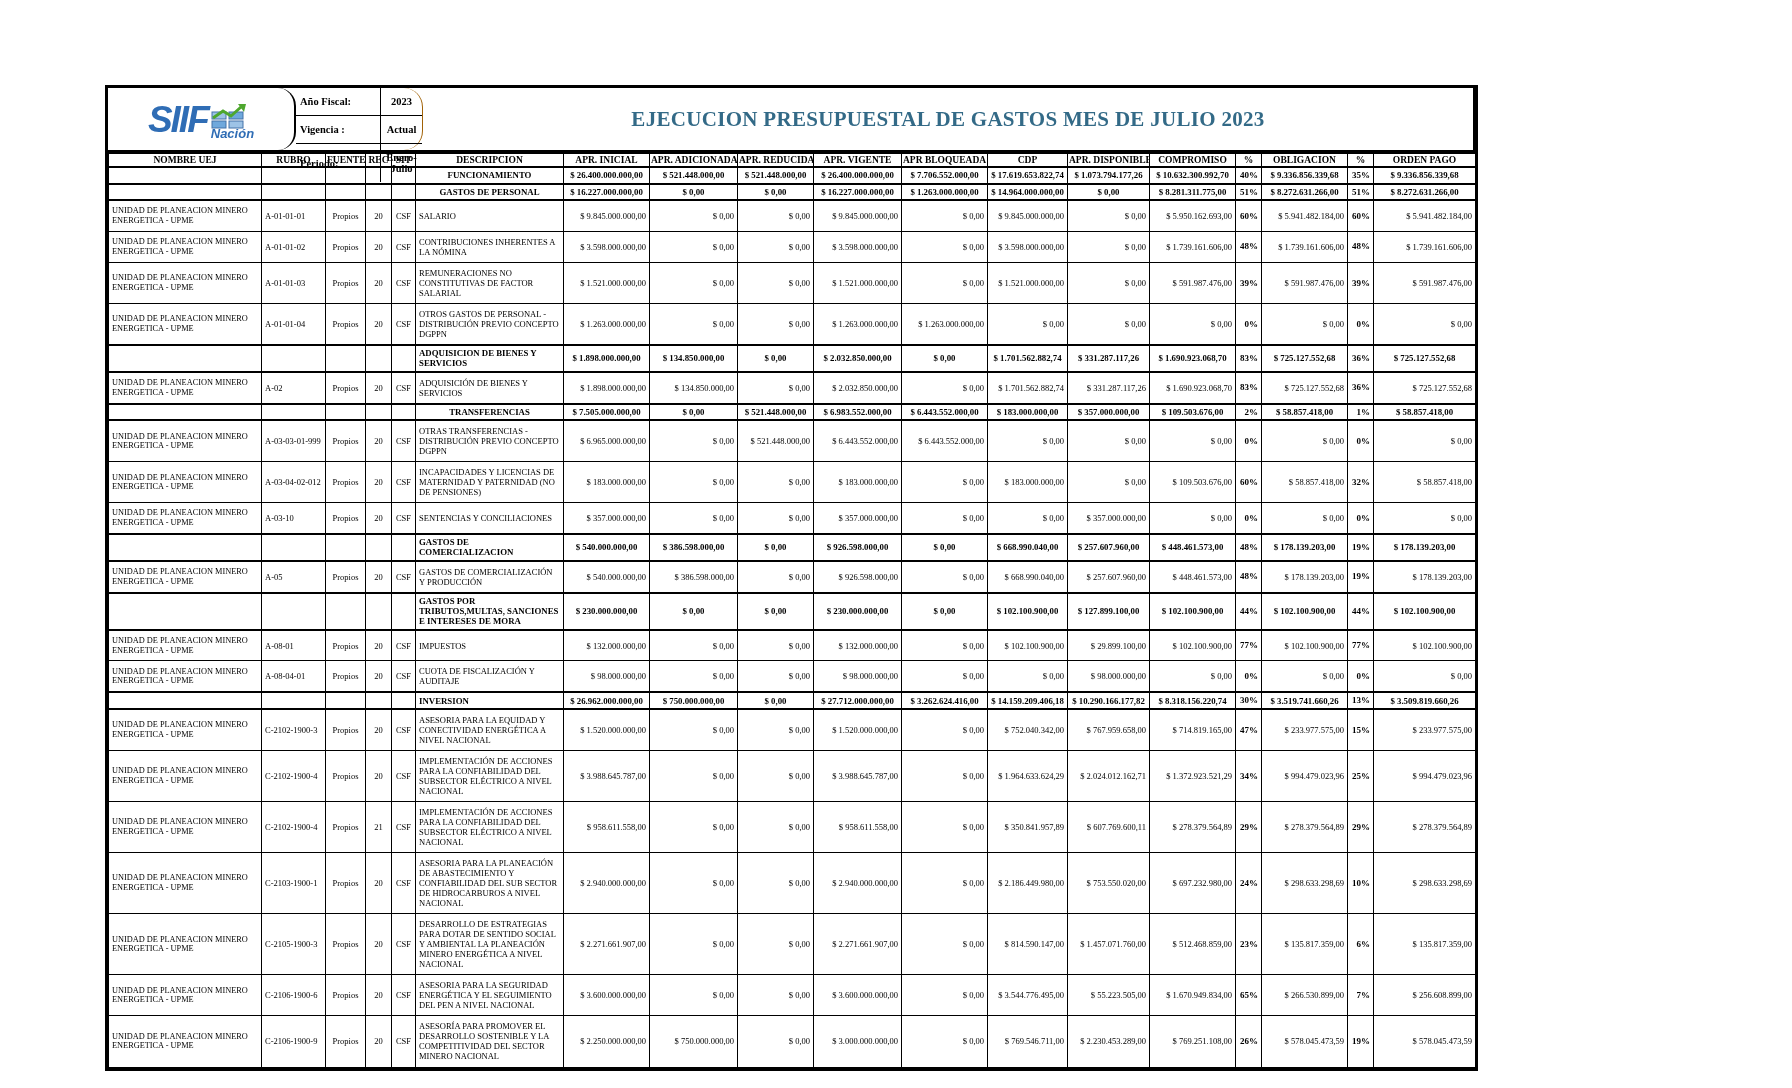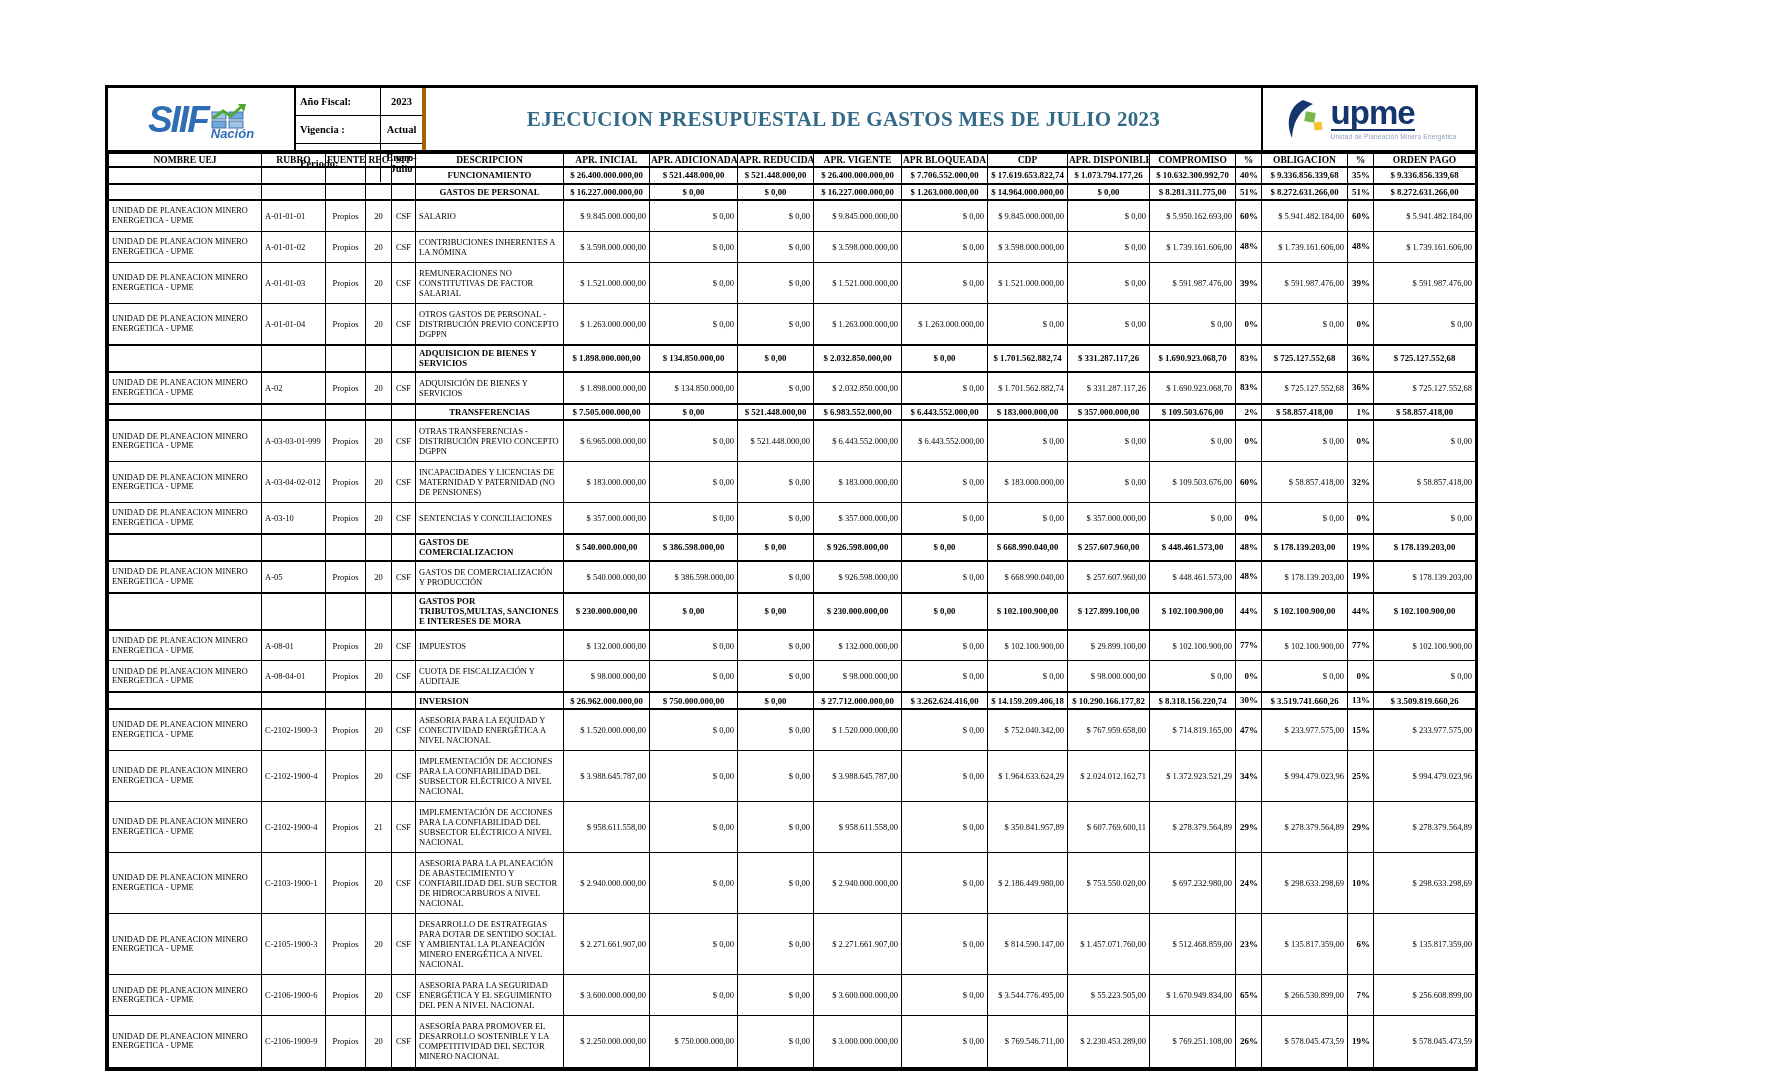--- a/index.html
+++ b/index.html
@@ -2,27 +2,27 @@
 <html><head>
 <meta charset="utf-8">
 <style>
   html,body{margin:0;padding:0;background:#ffffff;}
   .page{position:relative;width:1792px;height:1088px;background:#fff;
         font-family:"Liberation Serif", serif;color:#000;}
   .report{position:absolute;left:105px;top:85px;width:1367px;border:3px solid #000;background:#fff;}
 
   
   .hdr{display:flex;height:62px;border-bottom:2px solid #000;}
-  .siif-cell{width:186px;border-right:2px solid #000;display:flex;align-items:center;justify-content:center;gap:3px;}
+  .siif-cell{width:186px;border-right:2px solid #000;display:flex;align-items:center;justify-content:center;gap:3px;border-radius:18px;}
   .siif-text{font-family:"Liberation Sans",sans-serif;font-weight:bold;font-style:italic;
              font-size:37px;color:#2f6db5;letter-spacing:-2px;line-height:1;}
   .siif-right{display:flex;flex-direction:column;align-items:flex-start;margin-top:4px;}
   .siif-nacion{font-family:"Liberation Sans",sans-serif;font-weight:bold;font-style:italic;
                font-size:13px;color:#2f6db5;line-height:1;margin-top:-2px;}
-  .info{width:126px;display:flex;flex-direction:column;border-right:4px solid #a16207;}
+  .info{width:126px;display:flex;flex-direction:column;border-right:1px solid #a16207;border-radius:19px;}
   .info-row{display:flex;border-bottom:1px solid #000;flex:1;}
   .info-row:last-child{border-bottom:none;flex:1.5;}
   .info-label{width:80px;border-right:1px solid #000;font-weight:bold;font-size:10.5px;
               display:flex;align-items:center;padding-left:4px;}
   .info-value{flex:1;font-weight:bold;font-size:10.5px;display:flex;align-items:center;
               justify-content:center;text-align:center;line-height:1.05;padding:8px 1px;}
   .title-cell{flex:1;display:flex;align-items:center;justify-content:center;border-right:2px solid #000;}
   .title{font-size:21px;font-weight:bold;color:#336a87;letter-spacing:.3px;}
   .upme-cell{width:212px;display:flex;align-items:center;justify-content:center;gap:5px;}
   .upme-right{display:flex;flex-direction:column;align-items:flex-start;}
@@ -81,31 +81,20 @@
         <div class="info-row">
           <div class="info-label">Periodo:</div>
           <div class="info-value">Enero-Julio</div>
         </div>
       </div>
 
       <div class="title-cell">
         <span class="title" style="color: rgb(51, 106, 135);">EJECUCION PRESUPUESTAL DE GASTOS MES DE JULIO 2023</span>
       </div>
 
-      <div class="upme-cell">
-        <svg class="upme-icon" width="44" height="44" viewBox="0 0 44 44">
-          <path d="M21,3 C8,9 3,24 10,41 C11,28 15,15 31,7 Z" fill="#15356e"></path>
-          <rect x="23" y="15" width="10" height="10" fill="#7ab648" transform="rotate(10 28 20)"></rect>
-          <rect x="32" y="25" width="8" height="8" fill="#f2c230" transform="rotate(-8 36 29)"></rect>
-        </svg>
-        <span class="upme-right">
-          <span class="upme-text">upme</span>
-          <span class="upme-sub">Unidad de Planeación Minero Energética</span>
-        </span>
-      </div>
     </div>
 
     <table class="rpt">
       <colgroup>
         <col style="width:153px">
           <col style="width:64px">
           <col style="width:40px">
           <col style="width:26px">
         <col style="width:24px">
           <col style="width:148px">

